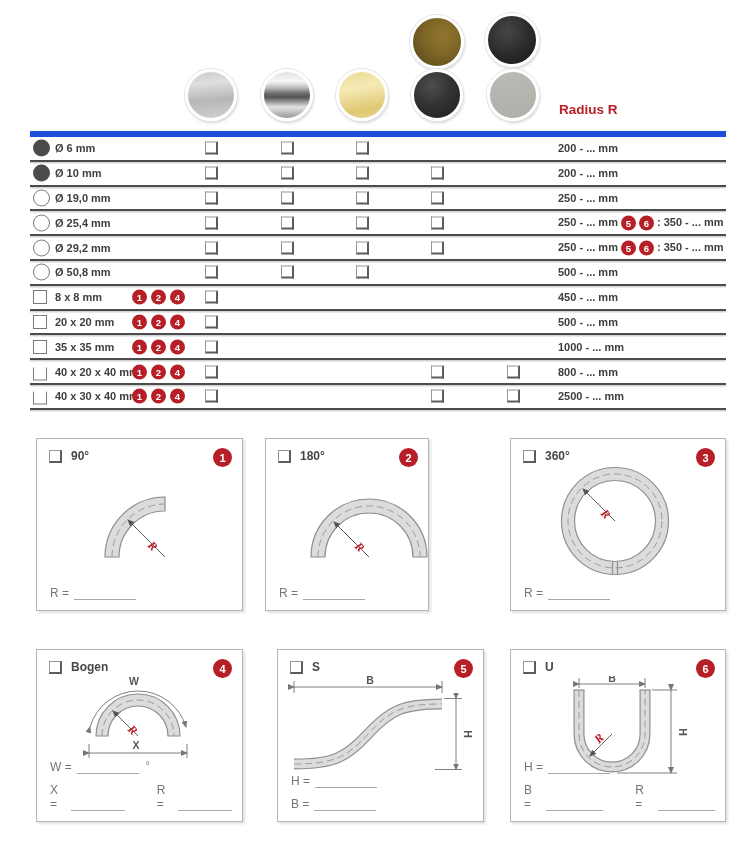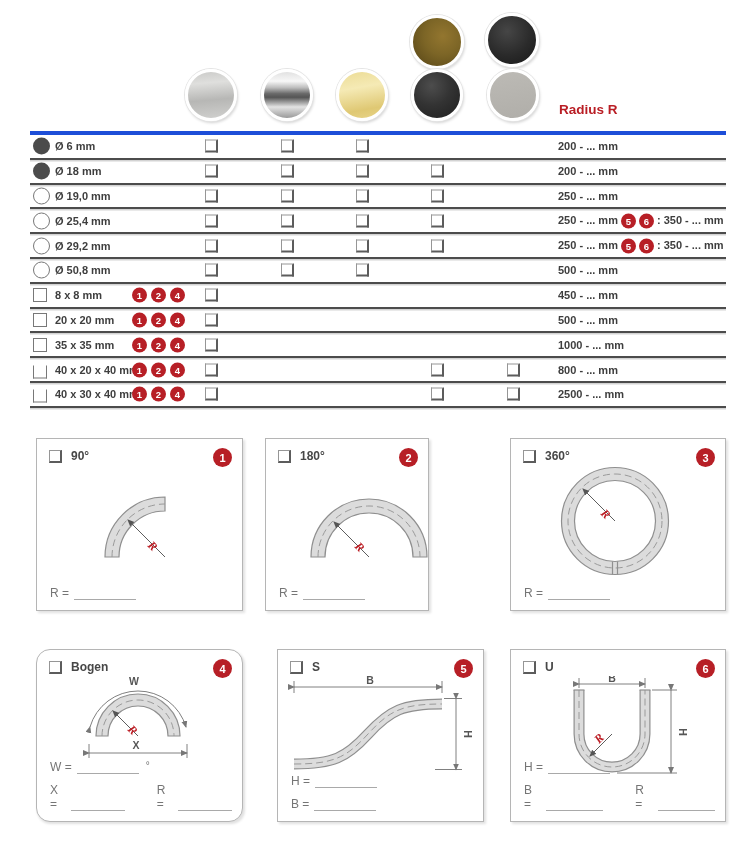--- a/index.html
+++ b/index.html
@@ -13,21 +13,21 @@
   .sw-silver{background:linear-gradient(175deg,#cbcbc9 0%,#dfdfdd 25%,#b7b7b5 60%,#d0d0ce 100%);}
   .sw-chrome{background:linear-gradient(180deg,#e2e2e2 0%,#f7f7f7 20%,#bdbdbd 34%,#6a6a6a 47%,#555 55%,#e3e3e3 76%,#999 100%);}
   .sw-gold{background:linear-gradient(170deg,#ecdc96 0%,#f5eab5 35%,#dfc873 78%,#e8d488 100%);}
   .sw-brass{background:radial-gradient(circle at 62% 38%,#93762f 0%,#7c6526 45%,#584617 95%);}
   .sw-anthracite{background:radial-gradient(circle at 38% 30%,#4d4d4d 0%,#333 45%,#1e1e1e 100%);}
   .sw-black{background:radial-gradient(circle at 40% 32%,#464646 0%,#2a2a2a 55%,#181818 100%);}
   .sw-grey{background:linear-gradient(170deg,#bcbab5 0%,#b0aea9 100%);}
 
   
   .rheader{position:absolute;left:559px;top:102px;font-size:13.5px;font-weight:700;color:#b91d24;}
-  .ptable{position:absolute;left:30px;top:131px;width:696px;border-top:4px solid #1d4ed8;}
+  .ptable{position:absolute;left:30px;top:131px;width:696px;border-top:6px solid #1d4ed8;}
   .trow{position:relative;height:22.8px;border-bottom:2px solid #4c4c4c;box-shadow:0 1.5px 0 rgba(175,175,175,.55);}
   .picon{position:absolute;left:3px;top:50%;transform:translateY(-50%);box-sizing:border-box;}
   .circle-filled{width:17px;height:17px;border-radius:50%;background:#4b4b4b;}
   .circle-outline{width:17px;height:17px;border-radius:50%;background:#fff;border:1.6px solid #787878;}
   .square-outline{width:14px;height:14px;background:#fff;border:1.6px solid #787878;}
   .u-profile{width:14px;height:13px;background:#fff;border:1.6px solid #787878;border-top:none;margin-top:2px;}
   .plabel{position:absolute;left:25px;top:50%;transform:translateY(-50%);font-size:11px;font-weight:700;color:#3e3e3e;white-space:nowrap;}
   .badge{background:#b71f26;color:#fff;border-radius:50%;display:flex;align-items:center;justify-content:center;font-weight:700;}
   .bsm{width:15px;height:15px;font-size:9.5px;}
   .badge.abs{position:absolute;top:50%;transform:translateY(-50%);}
@@ -81,21 +81,21 @@
         <span class="plabel">Ø 6 mm</span>
         <span class="cbx tcb" style="left: 175px;"></span>
         <span class="cbx tcb" style="left: 251px;"></span>
         <span class="cbx tcb" style="left: 326px;"></span>
         <span class="radius">
           <span>200 - ... mm</span>
         </span>
       </div>
       <div class="trow">
         <span class="picon circle-filled"></span>
-        <span class="plabel">Ø 18 mm</span>
+        <span class="plabel">Ø 10 mm</span>
         <span class="cbx tcb" style="left: 175px;"></span>
         <span class="cbx tcb" style="left: 251px;"></span>
         <span class="cbx tcb" style="left: 326px;"></span>
         <span class="cbx tcb" style="left: 401px;"></span>
         <span class="radius">
           <span>200 - ... mm</span>
         </span>
       </div>
       <div class="trow">
         <span class="picon circle-outline"></span>
@@ -279,21 +279,21 @@
       <text class="rt" x="89" y="51" transform="rotate(45 89 51)">R</text>
     </svg>
     <div class="card-fields">
       <div class="frow">
         <span class="fld">R =</span>
         <span class="uline"></span>
       </div>
     </div>
   </div>
 
-  <div class="card" style="left:36px;top:649px;width:207px;height:173px;border-radius:14px;">
+  <div class="card" style="left:36px;top:649px;width:207px;height:173px;">
     <div class="card-head">
       <span class="cbx"></span>
       <span class="card-title">Bogen</span>
     </div>
     <span class="badge blg">4</span>
     <svg width="205" height="92" style="top:26px;" viewBox="0 0 205 92">
       <defs>
         <marker id="ar4" markerWidth="8" markerHeight="8" refX="6" refY="3" orient="auto" markerUnits="userSpaceOnUse">
             <path d="M0,0 L7,3 L0,6 Z" fill="#555"></path>
           </marker>

